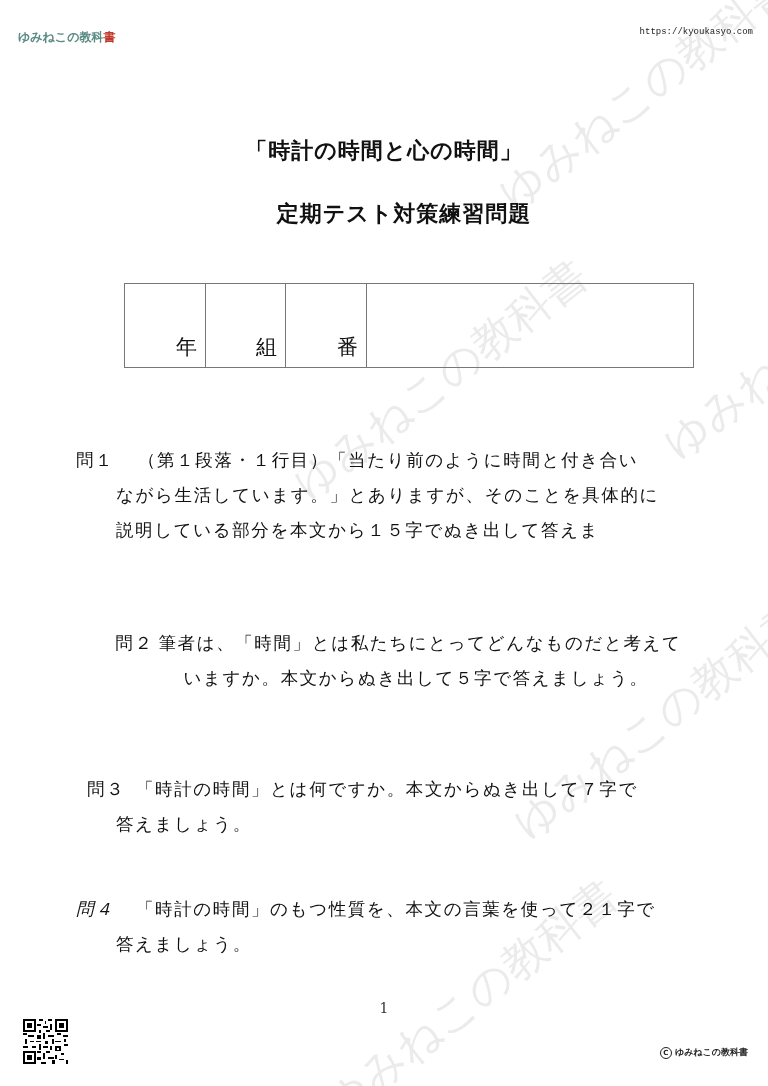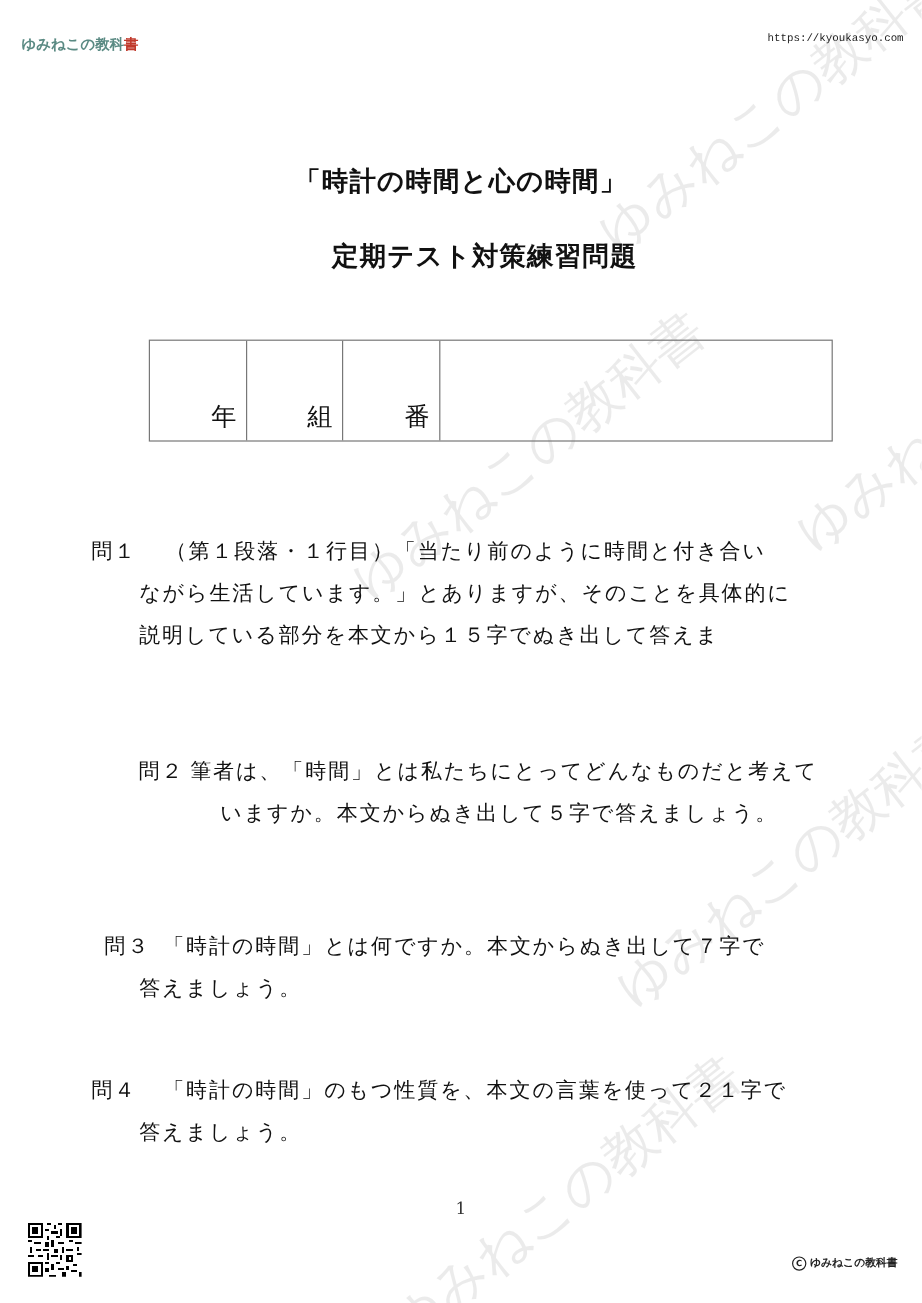--- a/index.html
+++ b/index.html
@@ -182,21 +182,21 @@
   <div class="q-line"><span class="q-num" style="width:48px;">問２</span><span>筆者は、「時間」とは私たちにとってどんなものだと考えて</span></div>
   <div class="q-line indent">いますか。本文からぬき出して５字で答えましょう。</div>
 </div>
 
 <div class="question q3">
   <div class="q-line"><span class="q-num" style="width:60px;text-align:center;">問３</span><span>「時計の時間」とは何ですか。本文からぬき出して７字で</span></div>
   <div class="q-line indent">答えましょう。</div>
 </div>
 
 <div class="question q4">
-  <div class="q-line"><span class="q-num" style="width:60px;">問４</span><span>「時計の時間」のもつ性質を、本文の言葉を使って２１字で</span></div>
+  <div class="q-line"><span class="q-num" style="width:60px;font-style:italic;">問４</span><span>「時計の時間」のもつ性質を、本文の言葉を使って２１字で</span></div>
   <div class="q-line indent">答えましょう。</div>
 </div>
 
 <div class="page-number">1</div>
 
 <div class="qr">
   <svg width="45" height="45" viewBox="0 0 25 25" shape-rendering="crispEdges">
     <rect width="25" height="25" fill="#fff"></rect>
     <g fill="#000">
 

